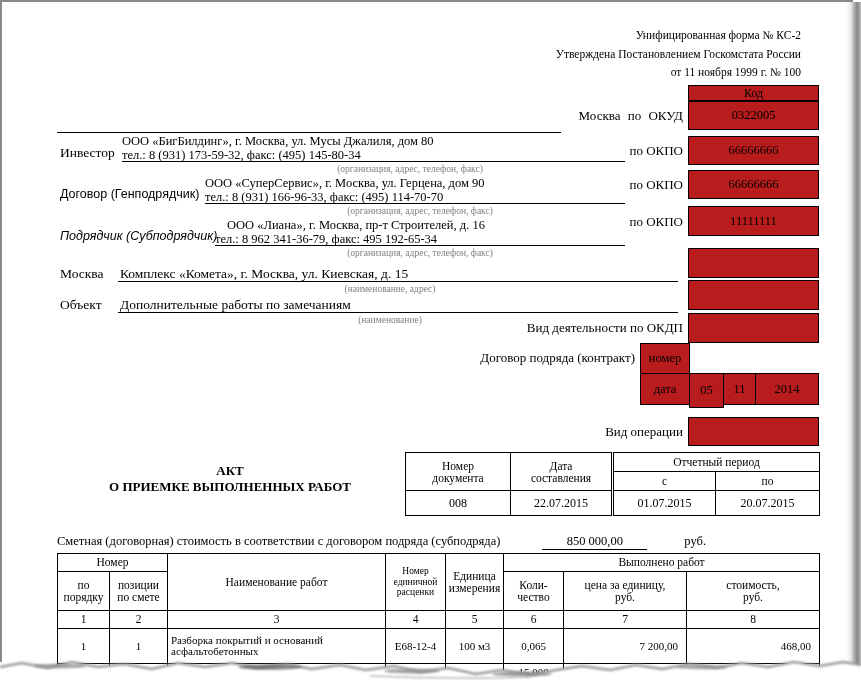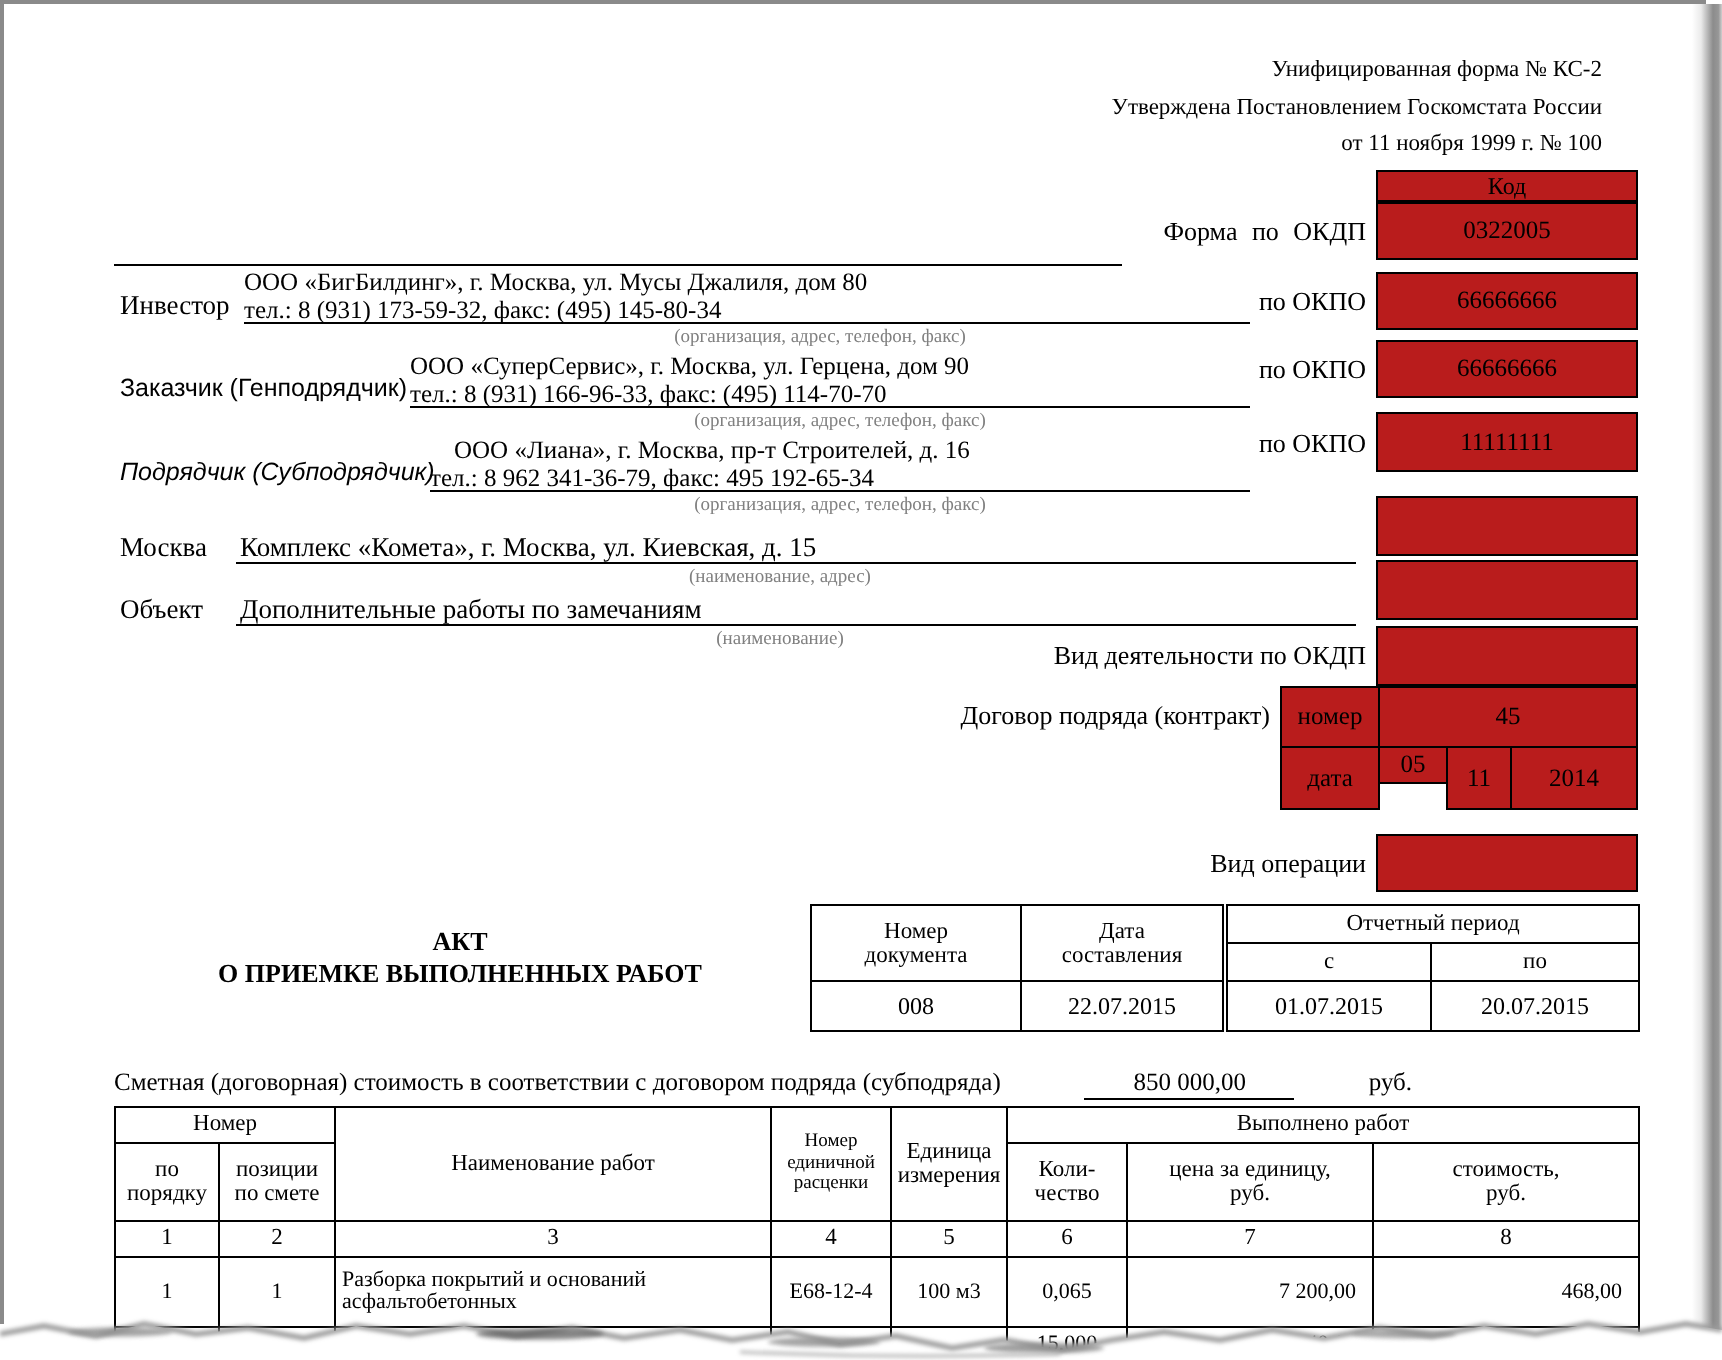--- a/index.html
+++ b/index.html
@@ -59,58 +59,55 @@
   <div class="abs box" style="left:688px;top:170px;width:131px;height:29px;">
       <span>66666666</span>
     </div>
   <div class="abs box" style="left:688px;top:206px;width:131px;height:30px;">
       <span>11111111</span>
     </div>
   <div class="abs box" style="left:688px;top:248px;width:131px;height:30px;"></div>
   <div class="abs box" style="left:688px;top:280px;width:131px;height:30px;"></div>
   <div class="abs box" style="left:688px;top:313px;width:131px;height:30px;"></div>
 
-  <div class="abs rlabel" style="left:400px;top:108px;width:283px;word-spacing:4px;">Форма  по  ОКДП</div>
+  <div class="abs rlabel" style="left:400px;top:108px;width:283px;word-spacing:4px;">Москва  по  ОКУД</div>
   <div class="abs rlabel" style="left:400px;top:143px;width:283px;">по ОКПО</div>
   <div class="abs rlabel" style="left:400px;top:177px;width:283px;">по ОКПО</div>
   <div class="abs rlabel" style="left:400px;top:214px;width:283px;">по ОКПО</div>
   <div class="abs rlabel" style="left:400px;top:320px;width:283px;">Вид деятельности  по ОКДП</div>
   <div class="abs rlabel" style="left:350px;top:350px;width:285px;">Договор подряда  (контракт)</div>
   <div class="abs rlabel" style="left:400px;top:424px;width:283px;">Вид операции</div>
 
   <div class="abs box" style="left:640px;top:343px;width:50px;height:31px;">
       <span>номер</span>
     </div>
-  <div class="abs box" style="left:689px;top:343px;width:130px;height:31px;">
-      <span>45</span>
-    </div>
   <div class="abs box" style="left:640px;top:373px;width:50px;height:32px;">
       <span>дата</span>
     </div>
-  <div class="abs box" style="left:689px;top:373px;width:35px;height:19px;">
+  <div class="abs box" style="left:689px;top:373px;width:35px;height:35px;">
       <span>05</span>
     </div>
   <div class="abs box" style="left:723px;top:373px;width:33px;height:32px;">
       <span>11</span>
     </div>
   <div class="abs box" style="left:755px;top:373px;width:64px;height:32px;">
       <span>2014</span>
     </div>
   <div class="abs box" style="left:688px;top:417px;width:131px;height:29px;"></div>
 
   <div class="abs uline" style="left:57px;top:132px;width:504px;"></div>
   <div class="abs lbl serif" style="left:60px;top:145px;">Инвестор</div>
   <div class="abs val" style="left:122px;top:134px;">
     <div>ООО «БигБилдинг», г. Москва, ул. Мусы Джалиля, дом 80</div>
     <div>тел.: 8 (931) 173-59-32, факс: (495) 145-80-34</div>
   </div>
   <div class="abs uline" style="left:122px;top:161px;width:503px;"></div>
   <div class="abs caption" style="left:290px;top:164px;width:240px;">(организация, адрес, телефон, факс)</div>
 
-  <div class="abs sans" style="left:60px;top:187px;font-size:12.5px;white-space:nowrap;">Заказчик (Генподрядчик)</div>
+  <div class="abs sans" style="left:60px;top:187px;font-size:12.5px;white-space:nowrap;">Договор (Генподрядчик)</div>
   <div class="abs val" style="left:205px;top:176px;">
     <div>ООО «СуперСервис»,  г. Москва,  ул. Герцена,  дом 90</div>
     <div>тел.: 8 (931) 166-96-33, факс: (495) 114-70-70</div>
   </div>
   <div class="abs uline" style="left:205px;top:203px;width:420px;"></div>
   <div class="abs caption" style="left:300px;top:206px;width:240px;">(организация, адрес, телефон, факс)</div>
 
   <div class="abs sans" style="left:60px;top:229px;font-size:12.5px;white-space:nowrap;font-style:italic;">Подрядчик  (Субподрядчик)</div>
   <div class="abs val" style="left:215px;top:218px;">
     <div style="padding-left:12px;">ООО «Лиана»,  г. Москва,  пр-т Строителей, д. 16</div>

